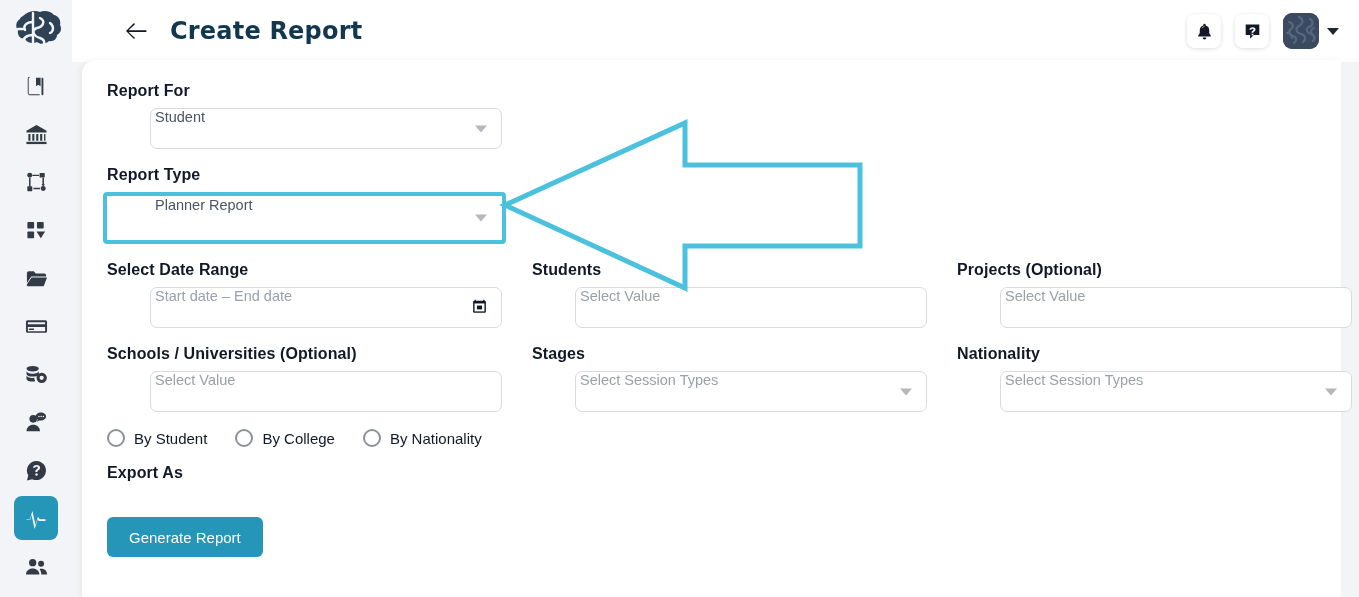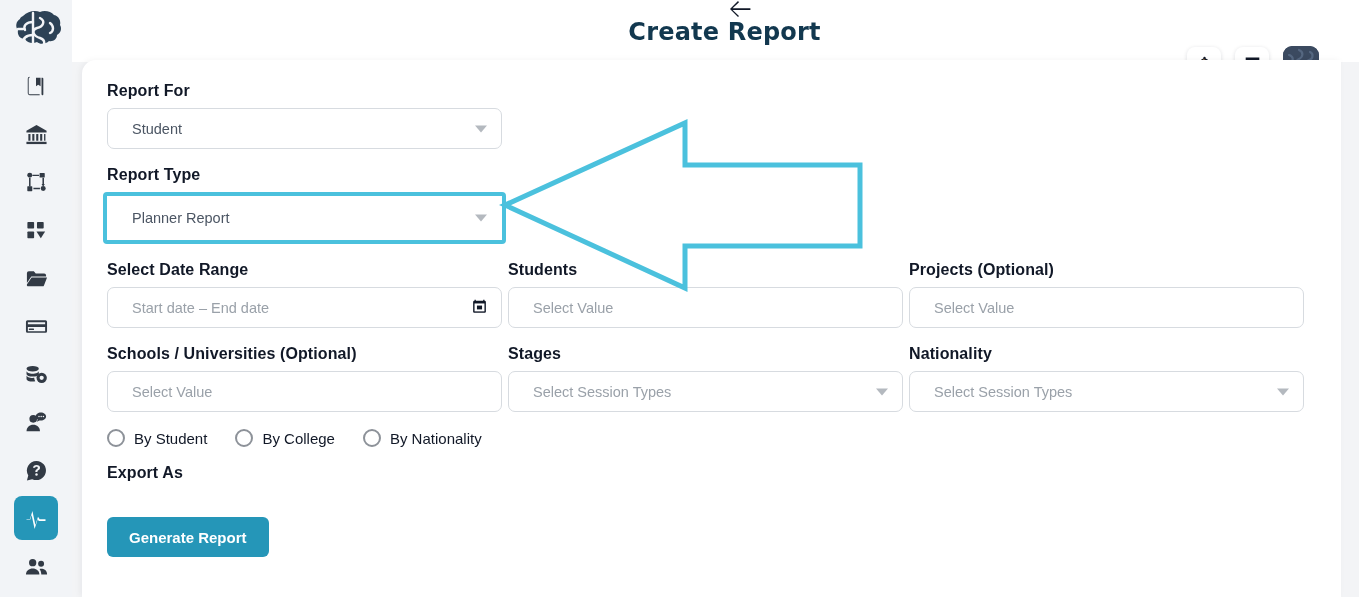--- a/index.html
+++ b/index.html
@@ -27,21 +27,21 @@
   }
   .nav-item svg { display:block; }
   .nav-item.active { background: #2596b8; }
   .nav-item .ic { fill: #323a45; }
   .nav-item.active .ic { fill: #ffffff; }
 
   
   .header {
     position: absolute; left: 72px; top: 0; width: 1287px; height: 62px;
     background: #ffffff;
-    display: flex; align-items: center; flex-direction: column;
+    display: flex; align-items: center;
   }
   .back-btn {
     margin-left: 50px; width: 30px; height: 30px;
     display:flex; align-items:center; justify-content:center;
     cursor: pointer; background: none; border: none;
   }
   .page-title {
     margin-left: 18px;
     font-family: "DejaVu Sans", sans-serif;
     font-size: 24px; font-weight: 700;
@@ -75,61 +75,62 @@
   .form { position: absolute; left: 25px; top: 22px; width: 1225px; }
 
   .field-label {
     font-size: 16px; font-weight: 700; color: #111827;
     margin-bottom: 8px; display: block; letter-spacing: .1px;
   }
   .input-box {
     position: relative;
     height: 41px; border: 1px solid #d7dbe0; border-radius: 7px;
     background: #ffffff;
-    display: flex; align-items: center;
-    padding: 0 24px;
+    display: flex; 
+    padding: 0 4px;
     cursor: pointer;
+    margin-left: 43px;
   }
   .input-box .ph { font-size: 14.5px; color: #4b5563; }
   .input-box .ph.muted { color: #9aa1a9; }
   .sel-caret {
     position: absolute; right: 14px; top: 50%; transform: translateY(-50%);
     width: 0; height: 0;
     border-left: 6px solid transparent; border-right: 6px solid transparent;
     border-top: 7px solid #b4b9bf;
   }
   .cal-ic { position:absolute; right: 13px; top:50%; transform: translateY(-50%); }
 
   .row-1 { width: 395px; }
   .group { margin-bottom: 17px; }
 
   .highlight-wrap {
     border: 4px solid #4bc1dd; border-radius: 4px;
     padding: 0; width: 403px; margin-left: -4px;
   }
   .highlight-wrap .input-box { border-color: #ffffff; border-radius: 2px; height: 44px; }
 
-  .grid-3 { display: grid; grid-template-columns: 395px 395px 395px; column-gap: 6px; }
+  .grid-3 { display: grid; grid-template-columns: 395px 395px 395px; column-gap: 30px; }
 
   
   .radio-row { display: flex; align-items: flex-end; gap: 0; }
   .radio-opt { display: flex; align-items: center; cursor: pointer; margin-right: 28px; }
   .radio-circle {
     width: 18px; height: 18px; border-radius: 50%;
     border: 2px solid #8d9299; background: #fff; flex: 0 0 auto;
   }
   .radio-text { margin-left: 9px; font-size: 15px; color: #111827; }
 
   
   .gen-btn {
     margin-top: 18px;
     height: 40px; padding: 0 22px;
     background: #2596b8; color: #ffffff;
     border: none; border-radius: 6px;
-    font-size: 15px; font-weight: 700;
+    font-size: 15px; font-weight: 400;
     font-family: "Liberation Sans", sans-serif;
     cursor: pointer;
   }
 
   
   .annot { position: absolute; left: 0; top: 0; width: 1359px; height: 597px; pointer-events: none; }
 </style>
 </head>
 <body>
 

